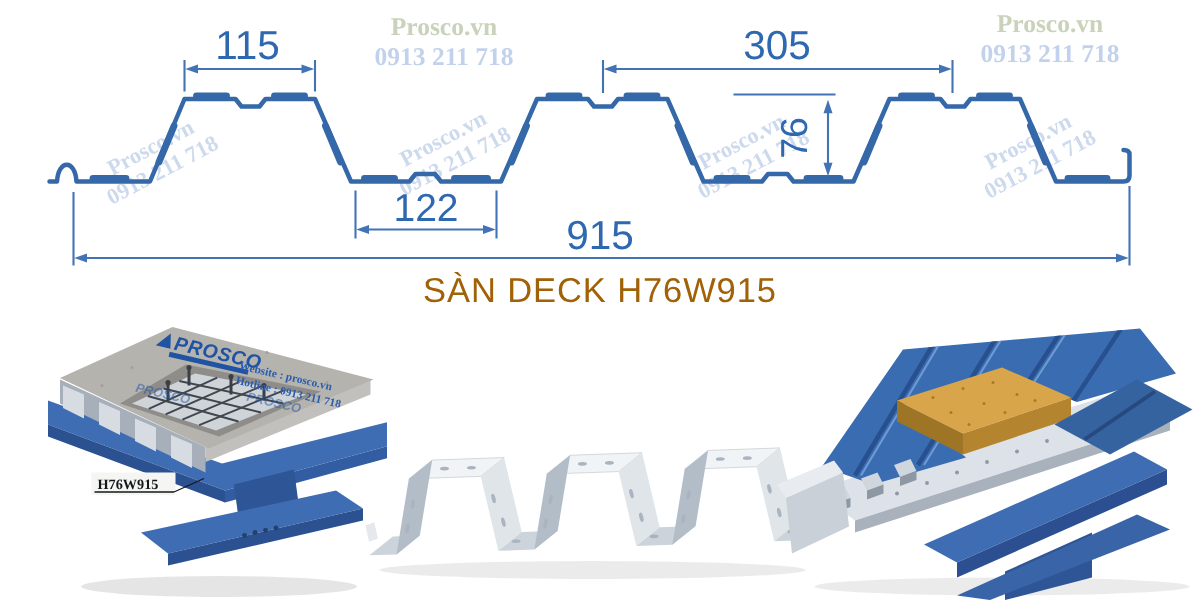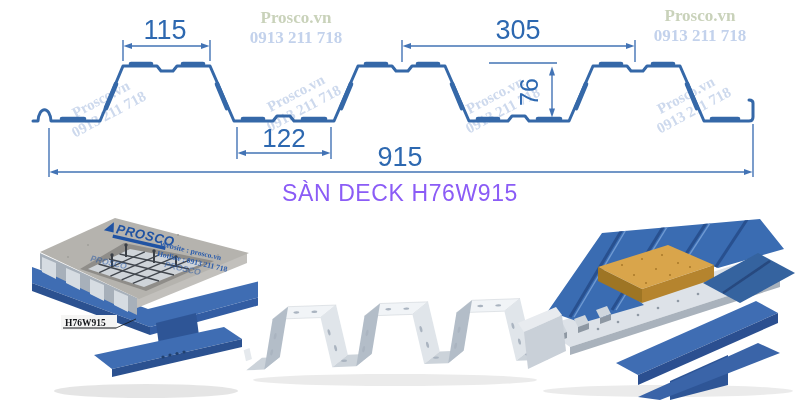--- a/index.html
+++ b/index.html
@@ -9,21 +9,21 @@
   .wm{position:absolute;font-family:"Liberation Serif",serif;font-weight:bold;
       text-align:center;pointer-events:none;z-index:1;white-space:nowrap;}
   .wm-top{font-size:17px;line-height:20px;}
   .wm-top .wm-brand{color:#c9d2ba;display:block;}
   .wm-top .wm-phone{color:#c3d2ec;display:block;}
   .wm-diag{font-size:15px;line-height:17px;color:#cdd9ed;width:124px;
            transform:rotate(-28deg);}
   .wm-diag span{display:block;}
   .drawing{top:0;left:0;z-index:2;}
   .title{position:absolute;top:180px;left:0;width:800px;text-align:center;
-         font-size:23px;letter-spacing:.6px;color:#8b5cf6;z-index:2;}
+         font-size:23px;letter-spacing:.6px;color:#a16207;z-index:2;}
   .render{z-index:2;}
   .dim-text{font-family:"Liberation Sans",sans-serif;fill:#2d68b0;}
   .logo-text{font-family:"Liberation Sans",sans-serif;font-style:italic;font-weight:bold;fill:#2053a3;}
   .slab-contact{font-family:"Liberation Serif",serif;font-weight:bold;fill:#2b5cab;}
   .profile-tag{font-family:"Liberation Serif",serif;font-weight:bold;fill:#14161a;}
 </style>
 </head>
 <body>
 
 <div class="stage">

